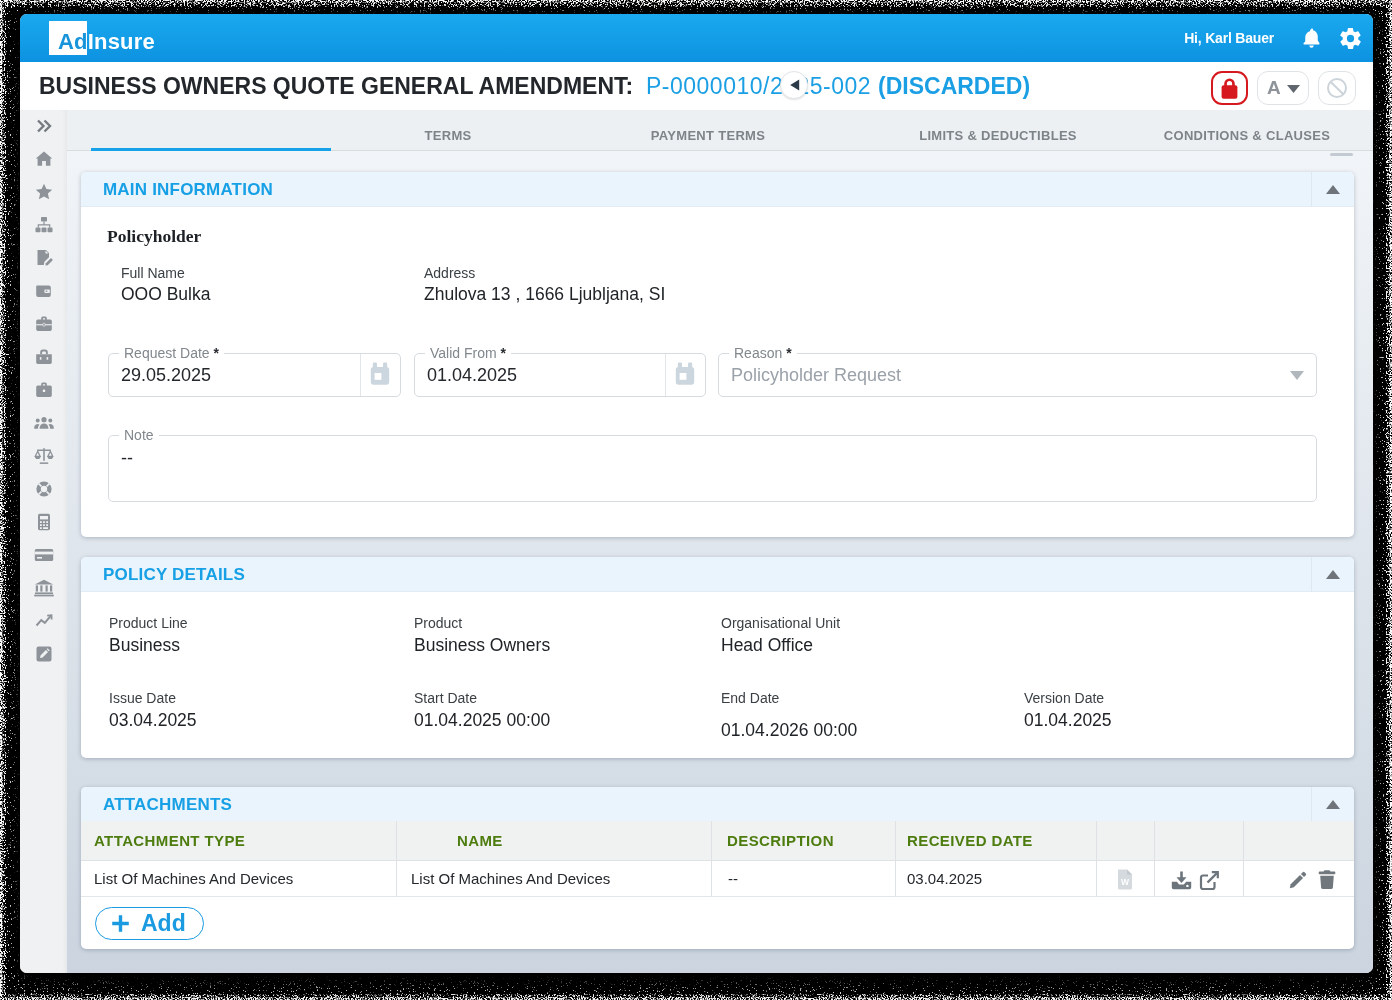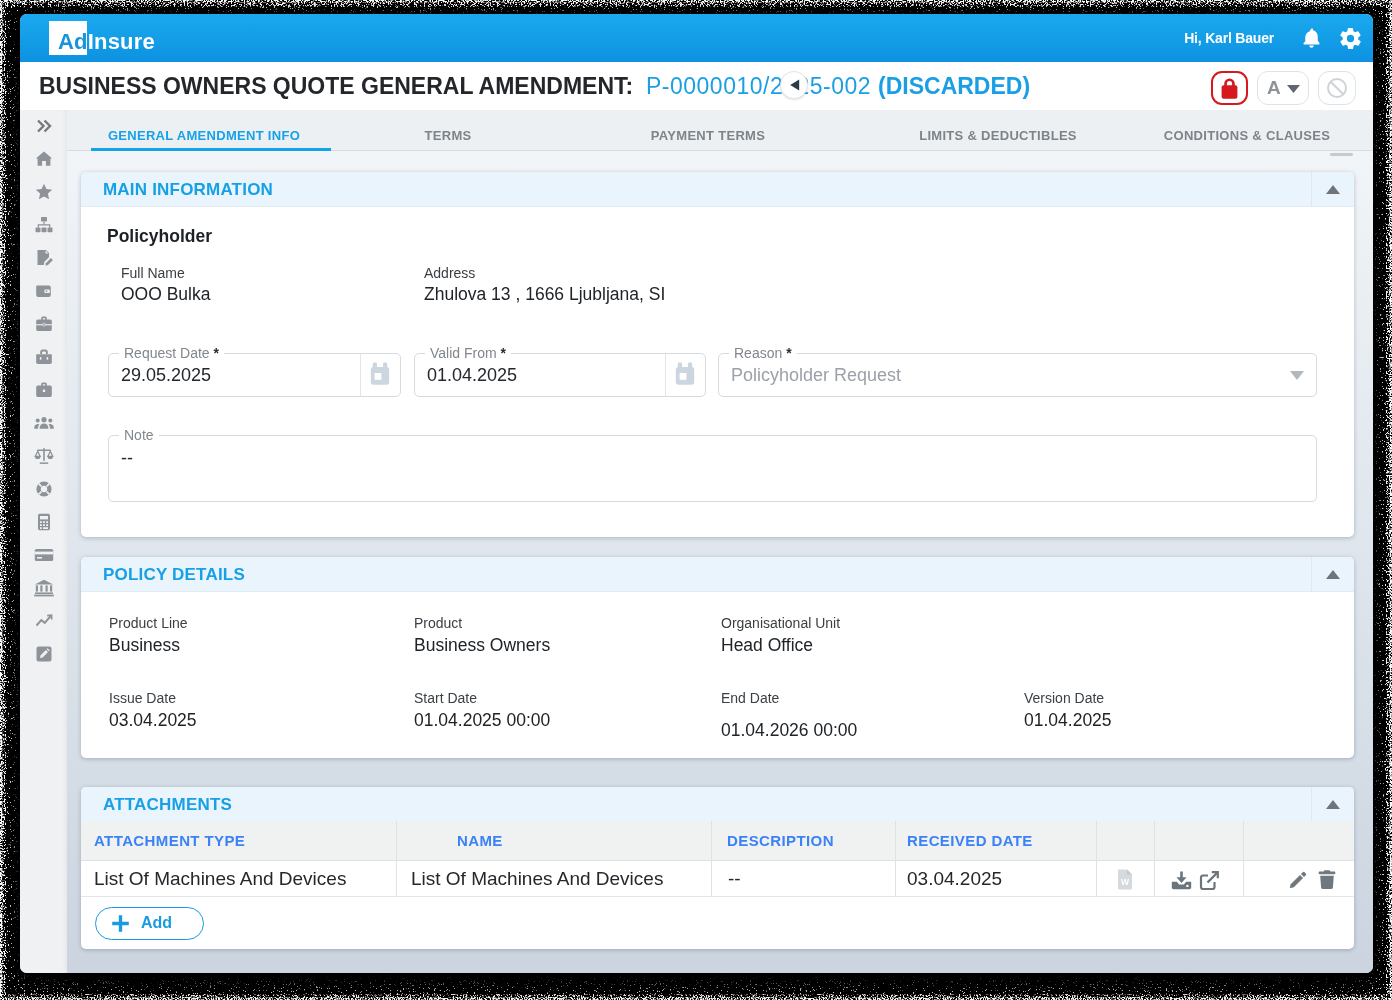--- a/index.html
+++ b/index.html
@@ -37,26 +37,26 @@
   .phead .pt { position:absolute; left:22px; top:0; height:35px; line-height:35px; font-size:17px; font-weight:bold; color:#17a0e5; letter-spacing:0.2px; }
   .phead .sep { position:absolute; right:42px; top:0; width:1px; height:35px; background:#dfe8ef; }
   .phead .caret { position:absolute; right:14px; top:13px; width:0; height:0; border-left:7px solid transparent; border-right:7px solid transparent; border-bottom:9px solid #6e747a; }
   .lbl { position:absolute; font-size:14px; color:#3b4045; white-space:nowrap; }
   .val { position:absolute; font-size:17.5px; color:#202428; white-space:nowrap; }
   .field { position:absolute; height:44px; border:1px solid #d5dbdf; border-radius:5px; }
   .flabel { position:absolute; top:-8px; font-size:14px; color:#81878d; background:#fff; padding:0 5px; line-height:15px; white-space:nowrap; }
   .flabel b { color:#2a2e33; }
   .fval { position:absolute; left:12px; top:0; height:42px; line-height:42px; font-size:18px; color:#24282c; }
   .fsep { position:absolute; right:39px; top:0; width:1px; height:42px; background:#e2e6e9; }
-  .thx { position:absolute; top:34px; height:40px; line-height:40px; font-size:15px; font-weight:bold; color:#3b82f6; letter-spacing:0.4px; white-space:nowrap;text-align:center; }
-  .tdx { position:absolute; top:74px; height:24px; line-height:36px; font-size:19px; color:#24282c; white-space:nowrap; }
+  .thx { position:absolute; top:34px; height:40px; line-height:40px; font-size:15px; font-weight:bold; color:#4d7c0f; letter-spacing:0.4px; white-space:nowrap;text-align:center; }
+  .tdx { position:absolute; top:74px; height:24px; line-height:36px; font-size:15px; color:#24282c; white-space:nowrap; }
   .tcs { position:absolute; top:34px; width:1px; height:76px; background:#dfe2e4; }
   #addbtn { position:absolute; left:14px; top:120px; width:109px; height:33px; border:1.5px solid #1a9ae0; border-radius:16.5px; }
   #addbtn svg { position:absolute; left:15px; top:6px; }
-  #addbtn span { position:absolute; left:45px; top:0; height:30px; line-height:30px; font-size:16px; font-weight:bold; color:#1a9ae0; }
+  #addbtn span { position:absolute; left:45px; top:0; height:30px; line-height:30px; font-size:23px; font-weight:bold; color:#1a9ae0; }
 </style>
 </head>
 <body>
 <div id="stage">
 <svg id="noise" width="1392" height="1000">
   <defs>
     <filter id="nf" x="0" y="0" width="100%" height="100%">
       <feTurbulence type="fractalNoise" baseFrequency="0.7" numOctaves="2" seed="11" stitchTiles="stitch" result="t"></feTurbulence>
       <feColorMatrix in="t" type="matrix" values="0 0 0 0 1  0 0 0 0 1  0 0 0 0 1  9 9 9 0 -16" result="c"></feColorMatrix>
       <feComposite in="c" in2="SourceAlpha" operator="in"></feComposite>
@@ -224,36 +224,35 @@
             <path d="M2.5 14.5 L7.3 9.2 L10.8 11.8 L16.5 5.2" stroke-width="2"></path>
             <path d="M13.2 4.6 L17.5 4.2 L17.6 8.6" stroke-width="1.8"></path>
           </svg></div>
     <div class="sbi" style="top:534px"><svg width="20" height="20" viewBox="0 0 20 20">
             <rect x="2.5" y="2.5" width="15" height="15" rx="2" fill="#8d9399"></rect>
             <path d="M6 14 l0.5-2.6 5.4-5.4 2.1 2.1 -5.4 5.4 Z M14.8 7.3 l-2.1-2.1 0.9-0.9 2.1 2.1 Z" fill="#f0f1f2"></path>
           </svg></div>
   </div>
   <div id="content">
     <div id="tabs">
-      <div class="tab active" style="left:137px;">GENERAL AMENDMENT INFO</div>
       <div class="tab" style="left:381px;">TERMS</div>
       <div class="tab" style="left:641px;">PAYMENT TERMS</div>
       <div class="tab" style="left:931px;">LIMITS &amp; DEDUCTIBLES</div>
       <div class="tab" style="left:1180px;">CONDITIONS &amp; CLAUSES</div>
       <div id="tabline"></div>
       <div style="position:absolute;right:20px;top:43px;width:23px;height:3px;background:#c3cad1;border-radius:2px;"></div>
     </div>
 
     <div class="panel" id="pmain" style="top:62px; height:365px;text-align:right;">
       <div class="phead">
             <span class="pt">MAIN INFORMATION</span>
             <span class="sep"></span>
             <span class="caret"></span>
           </div>
-      <div style="position:absolute;left:26px;top:54px;font-size:17.5px;font-weight:bold;color:#1d2126;">Policyholder</div>
+      <div style="position:absolute;left:26px;top:54px;font-size:17.5px;font-weight:bold;color:#1d2126;font-family:Liberation Serif, serif;">Policyholder</div>
       <div class="lbl" style="left:40px;top:93px;">Full Name</div>
       <div class="val" style="left:40px;top:112px;">OOO Bulka</div>
       <div class="lbl" style="left:343px;top:93px;">Address</div>
       <div class="val" style="left:343px;top:112px;">Zhulova 13 , 1666 Ljubljana, SI</div>
       <div class="field" style="left:27px;top:181px;width:293px;">
         <span class="flabel" style="left:10px;">Request Date <b>*</b></span>
         <span class="fval">29.05.2025</span>
         <span class="fsep"></span>
         <svg style="position:absolute;right:10px;top:8px;" width="20" height="24" viewBox="0 0 20 24" fill="#ccd6de">
               <rect x="2.8" y="0.4" width="4.2" height="7.4" rx="1.4"></rect>

